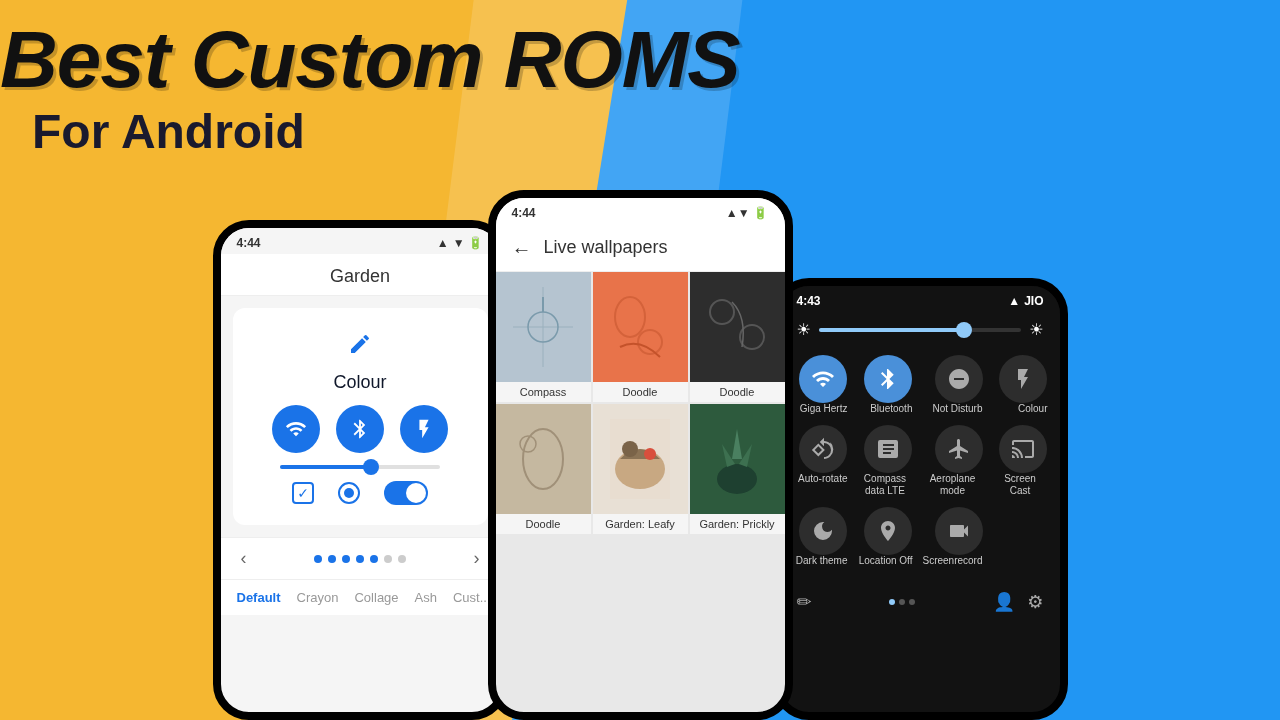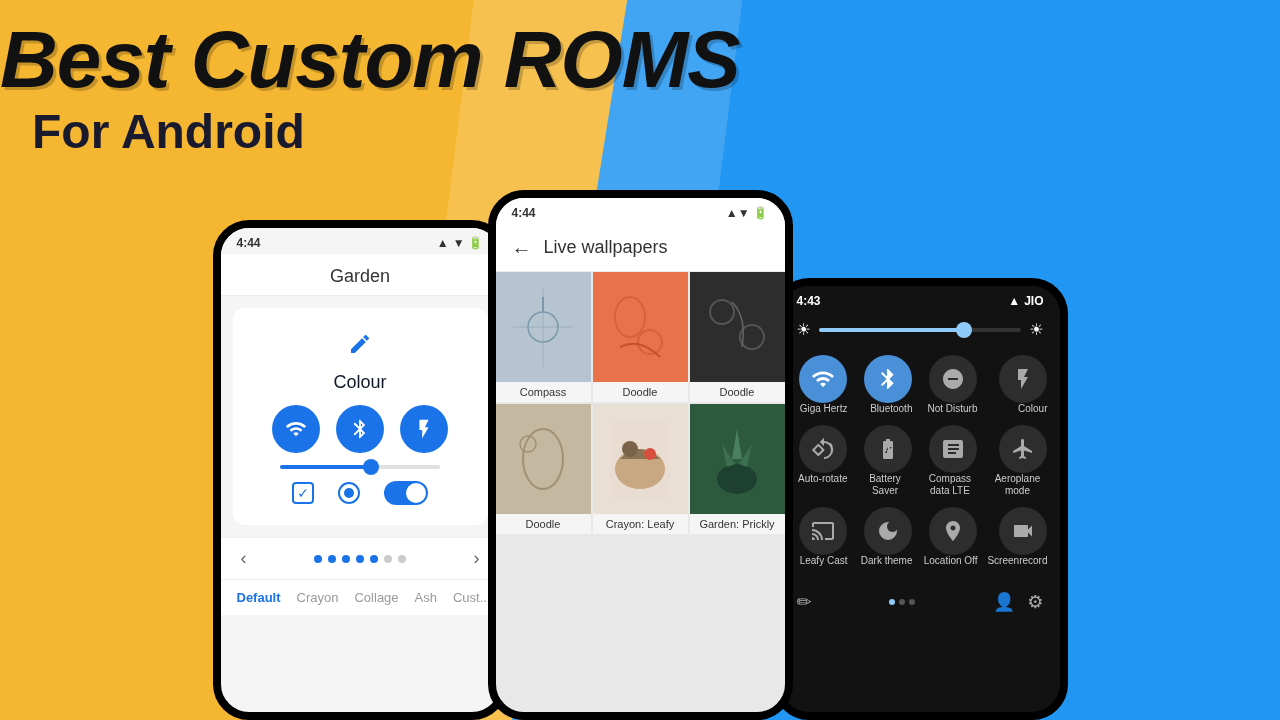--- a/index.html
+++ b/index.html
@@ -622,21 +622,21 @@
       <div class="wallpaper-item">
         <div class="wallpaper-thumb wp-garden-leafy">
           <svg width="60" height="80" viewBox="0 0 60 80">
             <rect width="60" height="80" fill="#e8ddd0"></rect>
             <ellipse cx="30" cy="50" rx="25" ry="20" fill="#c8a882"></ellipse>
             <path d="M10 40 Q30 20 50 40" fill="#8B7355"></path>
             <circle cx="20" cy="30" r="8" fill="#7a6348"></circle>
             <circle cx="40" cy="35" r="6" fill="#d94f3d"></circle>
           </svg>
         </div>
-        <div class="wallpaper-label">Crayon: Leafy</div>
+        <div class="wallpaper-label">Garden: Leafy</div>
       </div>
 
       <div class="wallpaper-item">
         <div class="wallpaper-thumb wp-garden-prickly">
           <svg width="60" height="80" viewBox="0 0 60 80">
             <rect width="60" height="80" fill="#2d5a3d"></rect>
             <ellipse cx="30" cy="60" rx="20" ry="15" fill="#1e4030"></ellipse>
             <path d="M30 10 L25 40 L35 40 Z" fill="#4a8060"></path>
             <path d="M15 25 L28 45 L20 48 Z" fill="#3d7050"></path>
             <path d="M45 25 L32 45 L40 48 Z" fill="#3d7050"></path>
@@ -707,28 +707,20 @@
 
       <div class="qs-tile">
         <div class="qs-tile-icon inactive">
           <svg width="24" height="24" viewBox="0 0 24 24" fill="#aaa">
             <path d="M7.34 6.41L.86 12.9l6.49 6.48 6.49-6.48-6.5-6.49zM3.69 12.9l3.66-3.66L11 12.9l-3.66 3.66-3.65-3.66zm15.67-6.26C17.61 4.88 15.3 4 13 4V.76L8.76 5 13 9.24V6c1.79 0 3.58.68 4.95 2.05a7.007 7.007 0 010 9.9C16.58 19.32 14.79 20 13 20v2c2.3 0 4.61-.88 6.36-2.64a9.98 9.98 0 000-14.12z"></path>
           </svg>
         </div>
         <div class="qs-tile-label">Auto-rotate</div>
       </div>
 
-      <div class="qs-tile">
-        <div class="qs-tile-icon inactive">
-          <svg width="24" height="24" viewBox="0 0 24 24" fill="#aaa">
-            <path d="M15.67 4H14V2h-4v2H8.33C7.6 4 7 4.6 7 5.33v15.33C7 21.4 7.6 22 8.33 22h7.33c.74 0 1.34-.6 1.34-1.33V5.33C17 4.6 16.4 4 15.67 4zm-2.67 9h-2v3H9l3-6v3h2v-3l2 .001L13 13z"></path>
-          </svg>
-        </div>
-        <div class="qs-tile-label">Battery Saver</div>
-      </div>
 
       <div class="qs-tile">
         <div class="qs-tile-icon inactive">
           <svg width="24" height="24" viewBox="0 0 24 24" fill="#aaa">
             <path d="M20 3H4a2 2 0 00-2 2v14a2 2 0 002 2h16a2 2 0 002-2V5a2 2 0 00-2-2zm-5 14H7v-2h8v2zm3-4H7v-2h11v2zm0-4H7V7h11v2z"></path>
           </svg>
         </div>
         <div class="qs-tile-label">Compass data LTE</div>
       </div>
 
@@ -740,21 +732,21 @@
         </div>
         <div class="qs-tile-label">Aeroplane mode</div>
       </div>
 
       <div class="qs-tile">
         <div class="qs-tile-icon inactive">
           <svg width="24" height="24" viewBox="0 0 24 24" fill="#aaa">
             <path d="M21 3H3c-1.1 0-2 .9-2 2v3h2V5h18v14h-7v2h7c1.1 0 2-.9 2-2V5c0-1.1-.9-2-2-2zM1 18v3h3c0-1.66-1.34-3-3-3zm0-4v2c2.76 0 5 2.24 5 5H8c0-3.87-3.13-7-7-7zm0-4v2a9 9 0 019 9h2c0-6.08-4.93-11-11-11z"></path>
           </svg>
         </div>
-        <div class="qs-tile-label">Leafy Cast</div>
+        <div class="qs-tile-label">Screen Cast</div>
       </div>
 
       <div class="qs-tile">
         <div class="qs-tile-icon inactive">
           <svg width="24" height="24" viewBox="0 0 24 24" fill="#aaa">
             <path d="M12 3a9 9 0 109 9c0-.46-.04-.92-.1-1.36a5.389 5.389 0 01-4.4 2.26 5.403 5.403 0 01-3.14-9.8c-.44-.06-.9-.1-1.36-.1z"></path>
           </svg>
         </div>
         <div class="qs-tile-label">Dark theme</div>
       </div>

